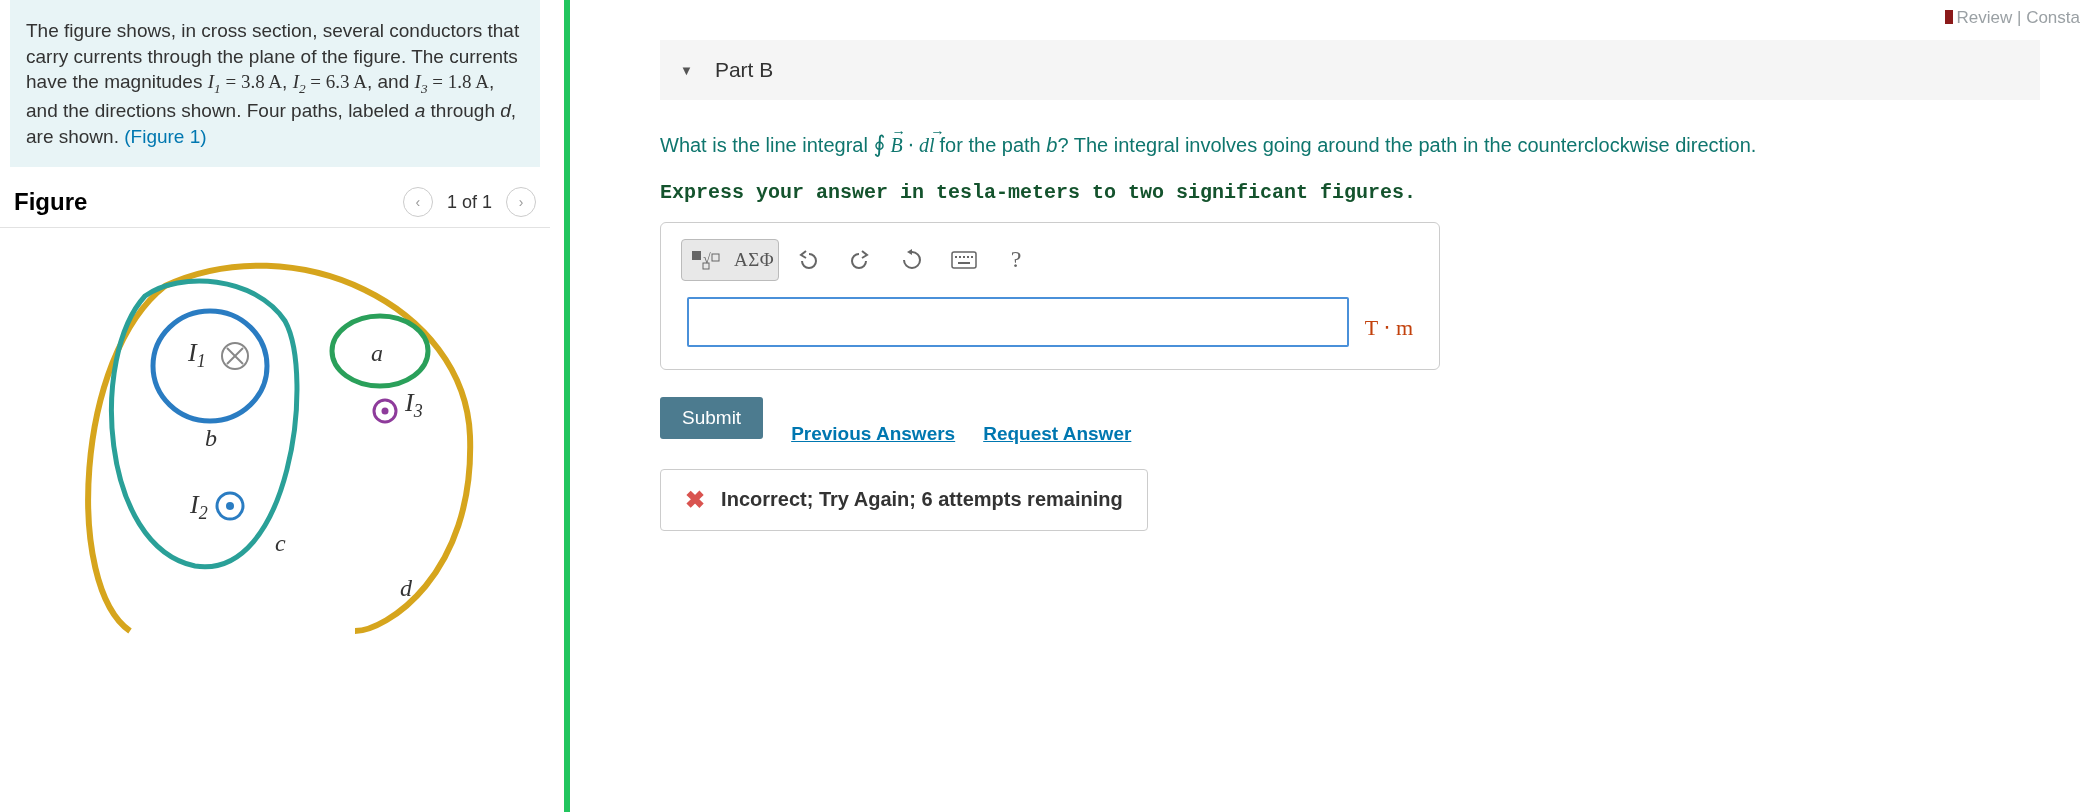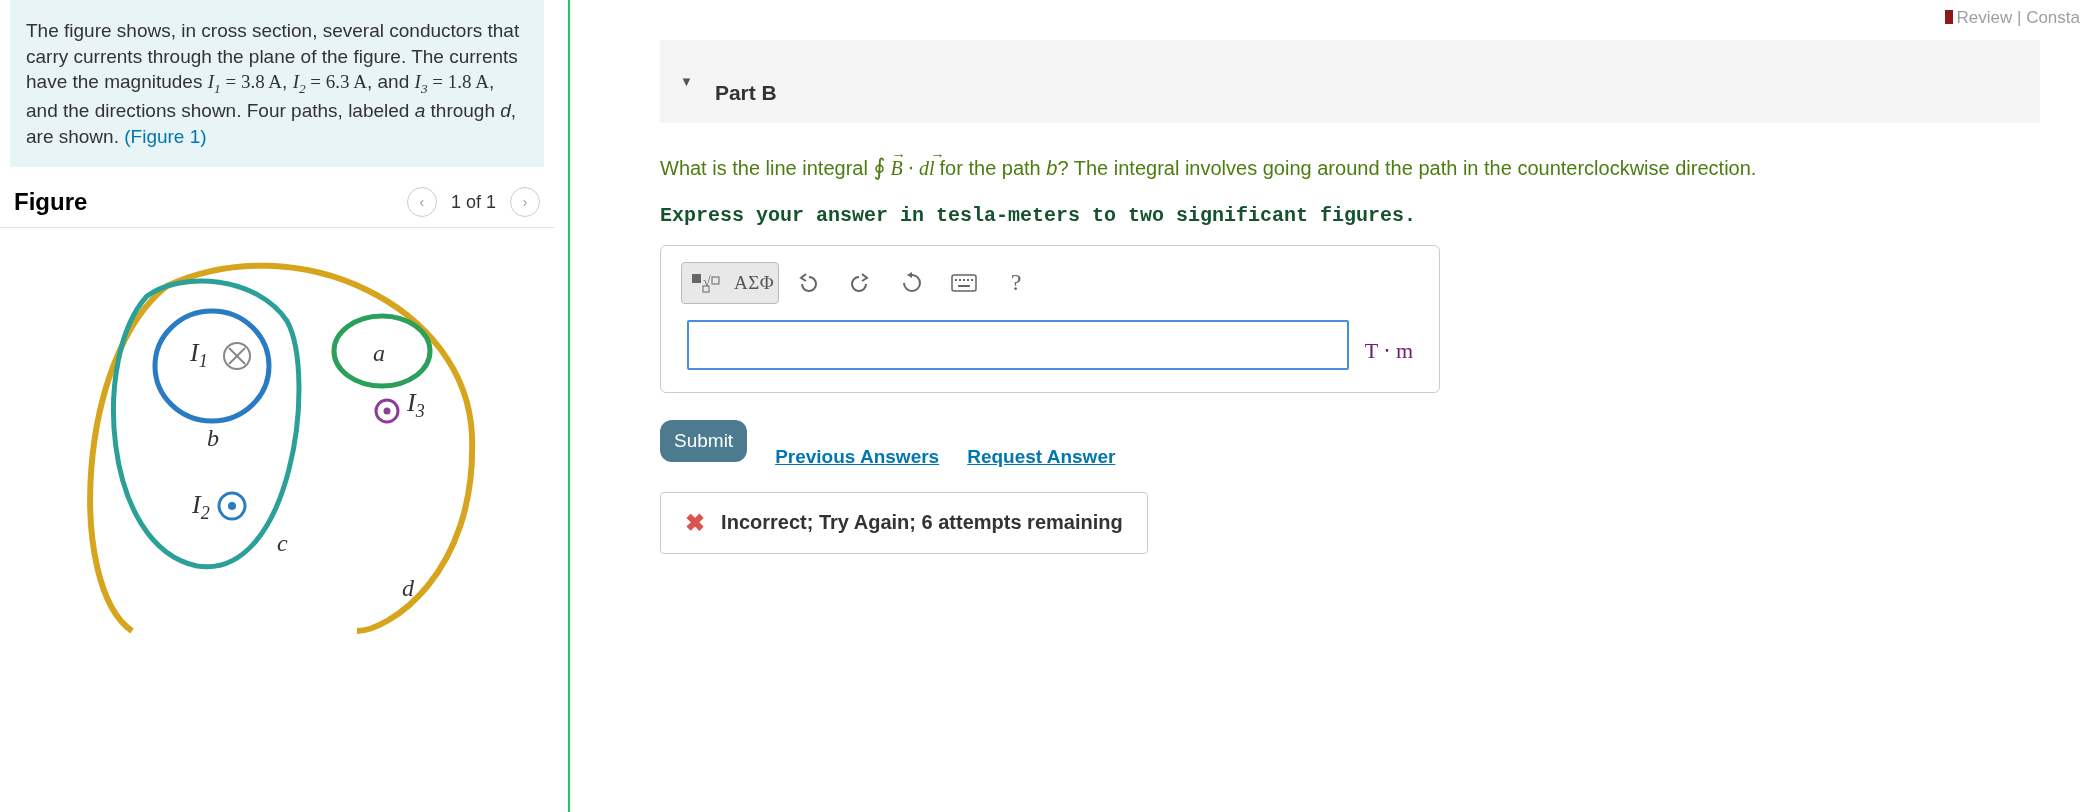--- a/index.html
+++ b/index.html
@@ -11,21 +11,21 @@
     background: #fff;
     width: 2080px;
     height: 812px;
     overflow: hidden;
     position: relative;
   }
   .container { display: flex; width: 100%; height: 100%; }
   .left-col {
     width: 570px;
     padding: 0 14px 0 0;
-    border-right: 2px solid #22c55e;
+    border-right: 6px solid #22c55e;
     position: relative;
   }
   .problem-box {
     background: #e8f4f6;
     margin: 0 10px 20px 10px;
     padding: 18px 16px;
     font-size: 19px;
     line-height: 1.35;
     color: #333;
   }
@@ -57,23 +57,23 @@
   }
   .topright .bar { display:inline-block; width:8px; height:14px; background:#8b1a1a; margin-right:4px; vertical-align:-1px;}
   .part-header {
     background: #f5f5f5;
     padding: 18px 20px;
     display: flex; align-items: center; gap: 22px;
     margin-top: 40px;
     margin-right: 40px;
   }
   .part-caret { font-size: 13px; color: #555; }
-  .part-title { font-size: 21px; font-weight: bold; color: #333; margin-top: 23px; }
+  .part-title { font-size: 21px; font-weight: normal; color: #333; }
   .question-text {
-    font-size: 20px; color: #4d7c0f; line-height: 1.5;
+    font-size: 20px; color: #0f766e; line-height: 1.5;
     margin: 28px 40px 18px 0;
   }
   .instruction { font-size: 20px; font-weight: bold; color: #14532d; margin: 16px 40px 16px 0; font-family: Liberation Mono, monospace; }
   .answer-panel {
     border: 1px solid #ccc; border-radius: 6px;
     width: 780px; padding: 16px 0 0 0; margin-top: 18px;
   }
   .toolbar {
     display: flex; align-items: center; gap: 6px; padding: 0 20px 16px 20px;
   }
@@ -88,25 +88,25 @@
   .tool-btn.alpha { font-family: "Times New Roman", serif; font-size: 19px; letter-spacing: 0.5px; }
   .tool-flat {
     width: 46px; height: 40px; display: inline-flex; align-items: center; justify-content: center;
     color: #666; font-size: 20px; cursor: pointer;
   }
   .answer-row { display: flex; align-items: center; gap: 16px; padding: 0 26px 22px 26px; }
   .answer-input {
     flex: 1; height: 50px; border: 2px solid #4a90d9; border-radius: 2px;
     font-size: 20px; padding: 6px 10px; outline: none;
   }
-  .unit { font-size: 22px; font-family: "Times New Roman", serif; color: #701a75; margin-top: 12px; }
+  .unit { font-size: 22px; font-family: "Times New Roman", serif; color: #c2410c; margin-top: 12px; }
   .action-row { display: flex; align-items: center; gap: 28px; margin: 22px 0 24px 0; }
   .submit-btn {
     background: #4c7b8f; color: #fff; font-size: 19px; border: none;
-    padding: 10px 14px; border-radius: 12px; cursor: pointer;
+    padding: 10px 22px; border-radius: 3px; cursor: pointer;
   }
   .link-btn { color: #0077b0; font-size: 19px; font-weight: bold; text-decoration: underline; cursor: pointer; margin-top: 31px; }
   .feedback-box {
     border: 1px solid #ccc; border-radius: 4px;
     display: inline-flex; align-items: center; gap: 16px;
     padding: 16px 24px; font-size: 20px; font-weight: bold; color: #333;
   }
   .x-icon { color: #d9534f; font-size: 24px; font-weight: bold; }
   .vec { position: relative; display:inline-block; }
   .vec::after { content:"→"; position:absolute; top:-0.72em; left:0.08em; font-size:0.72em; }

